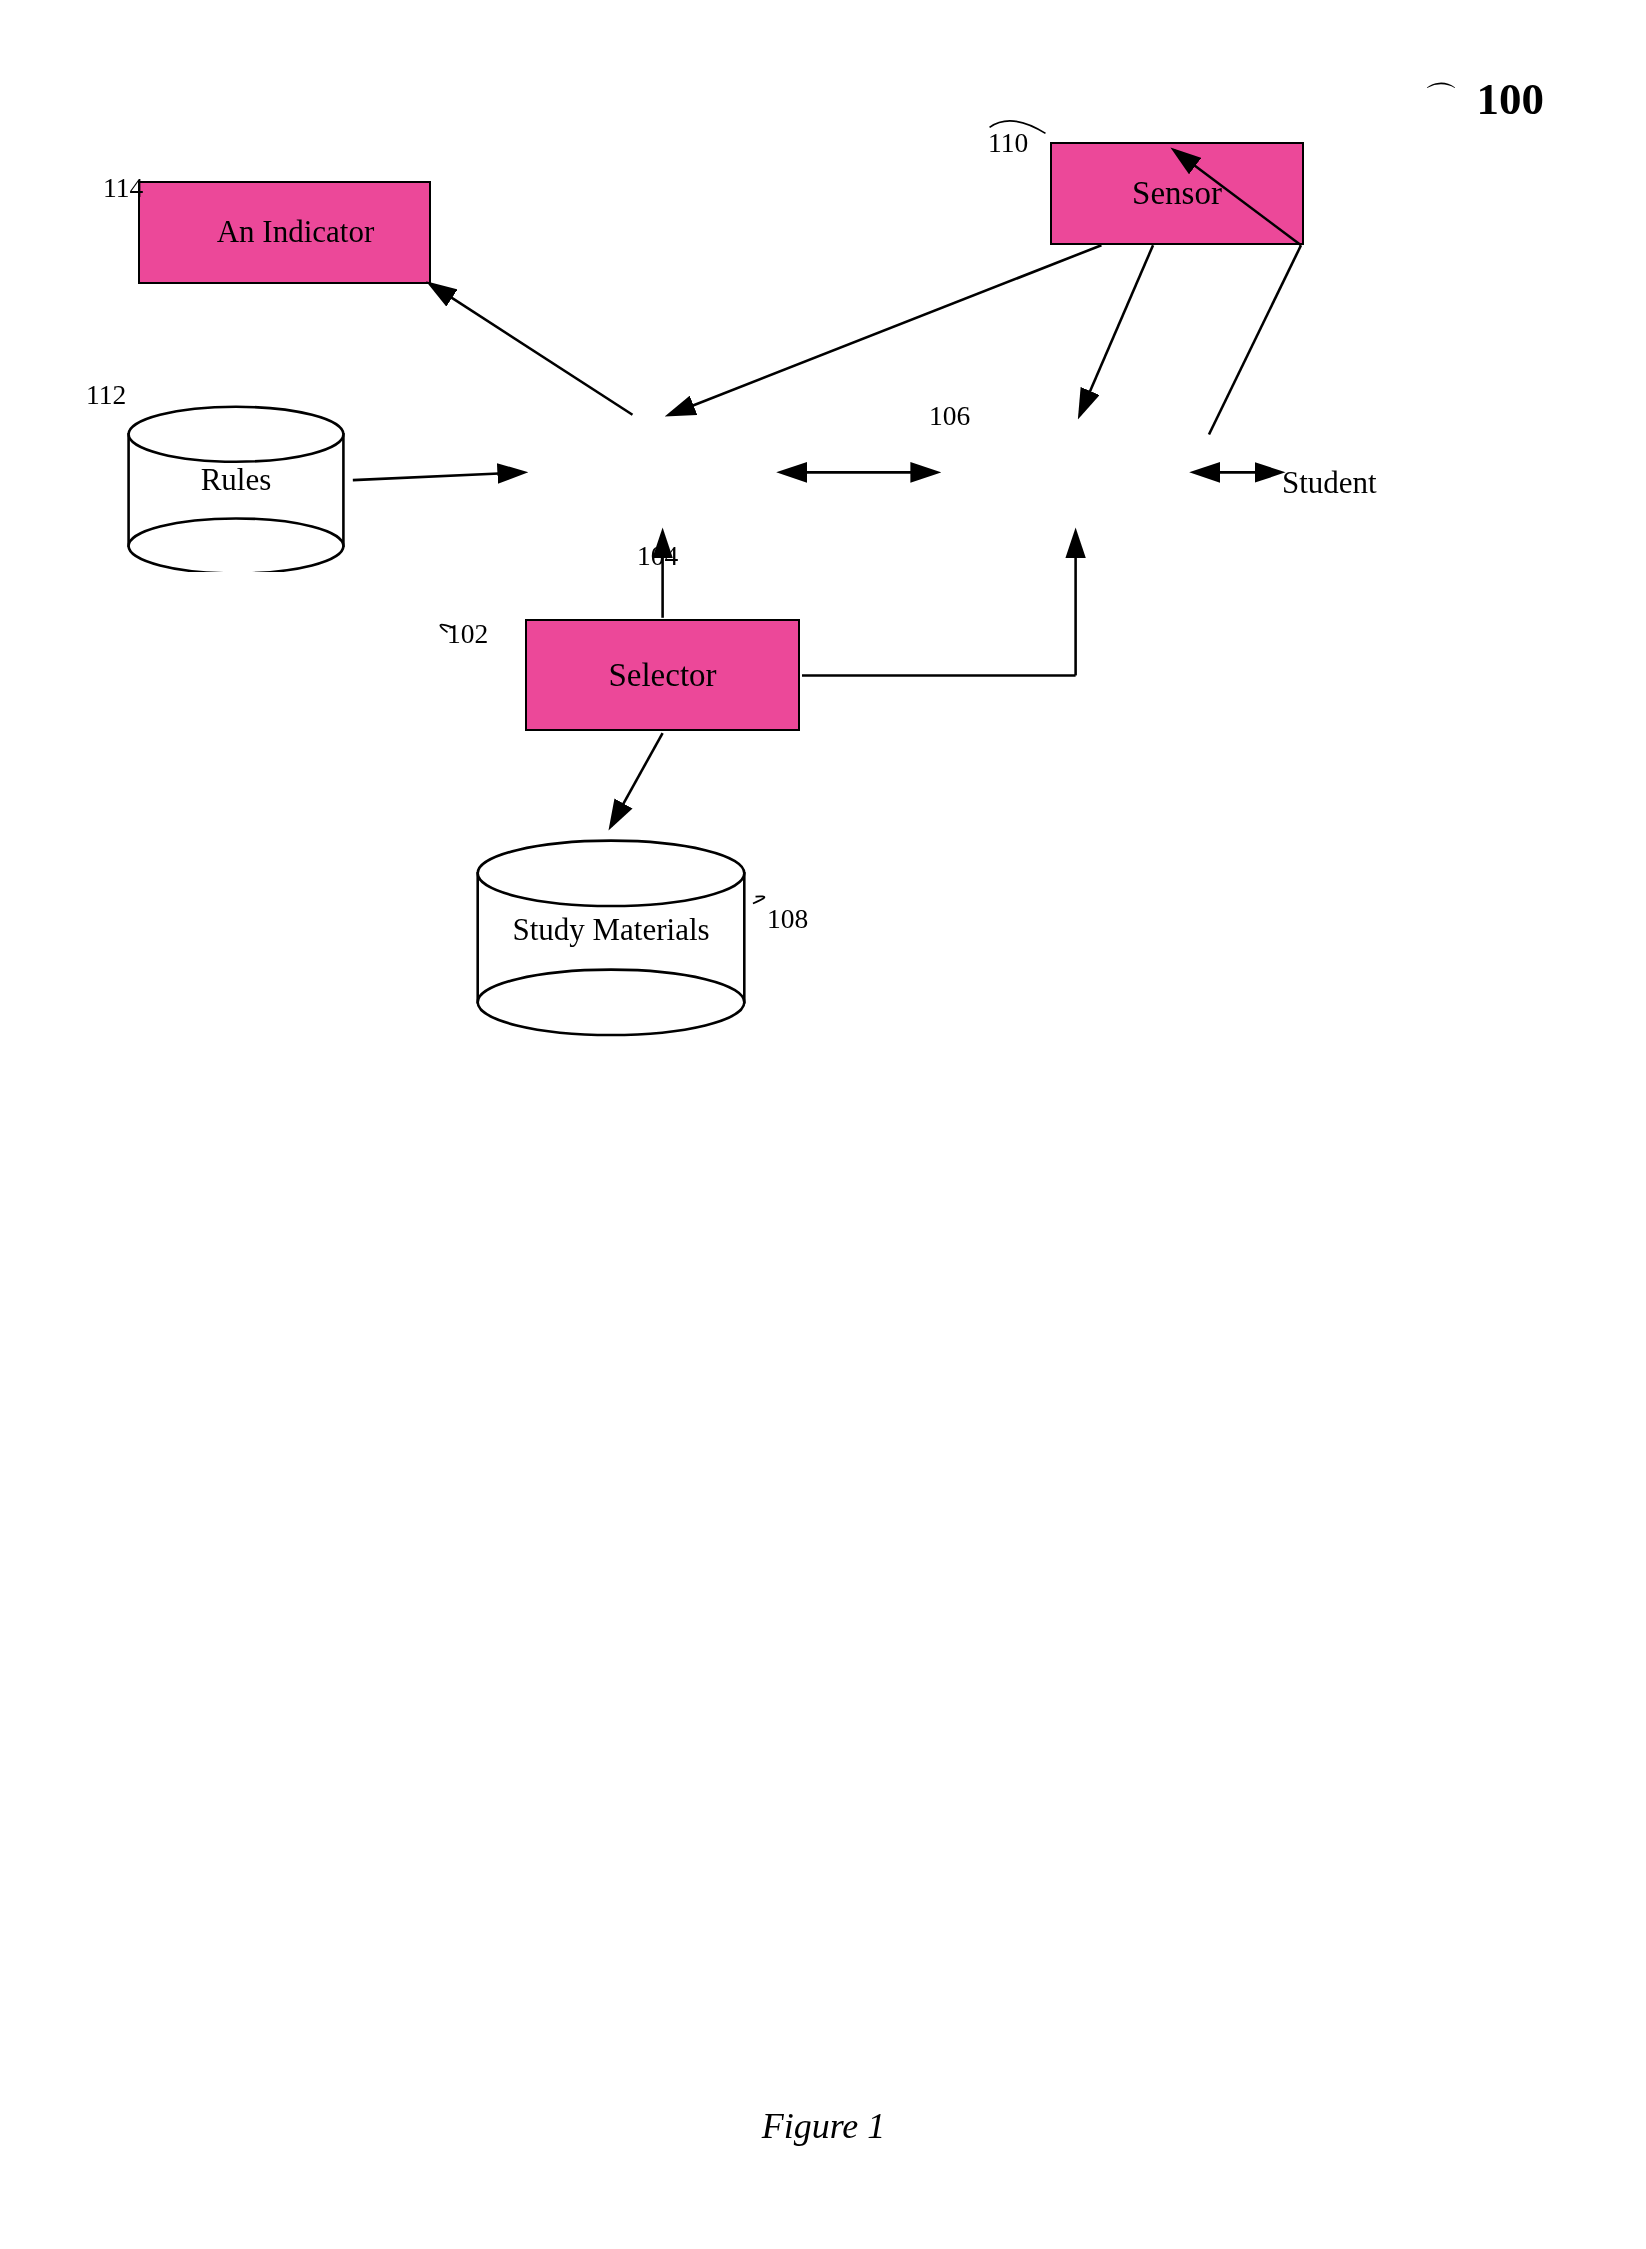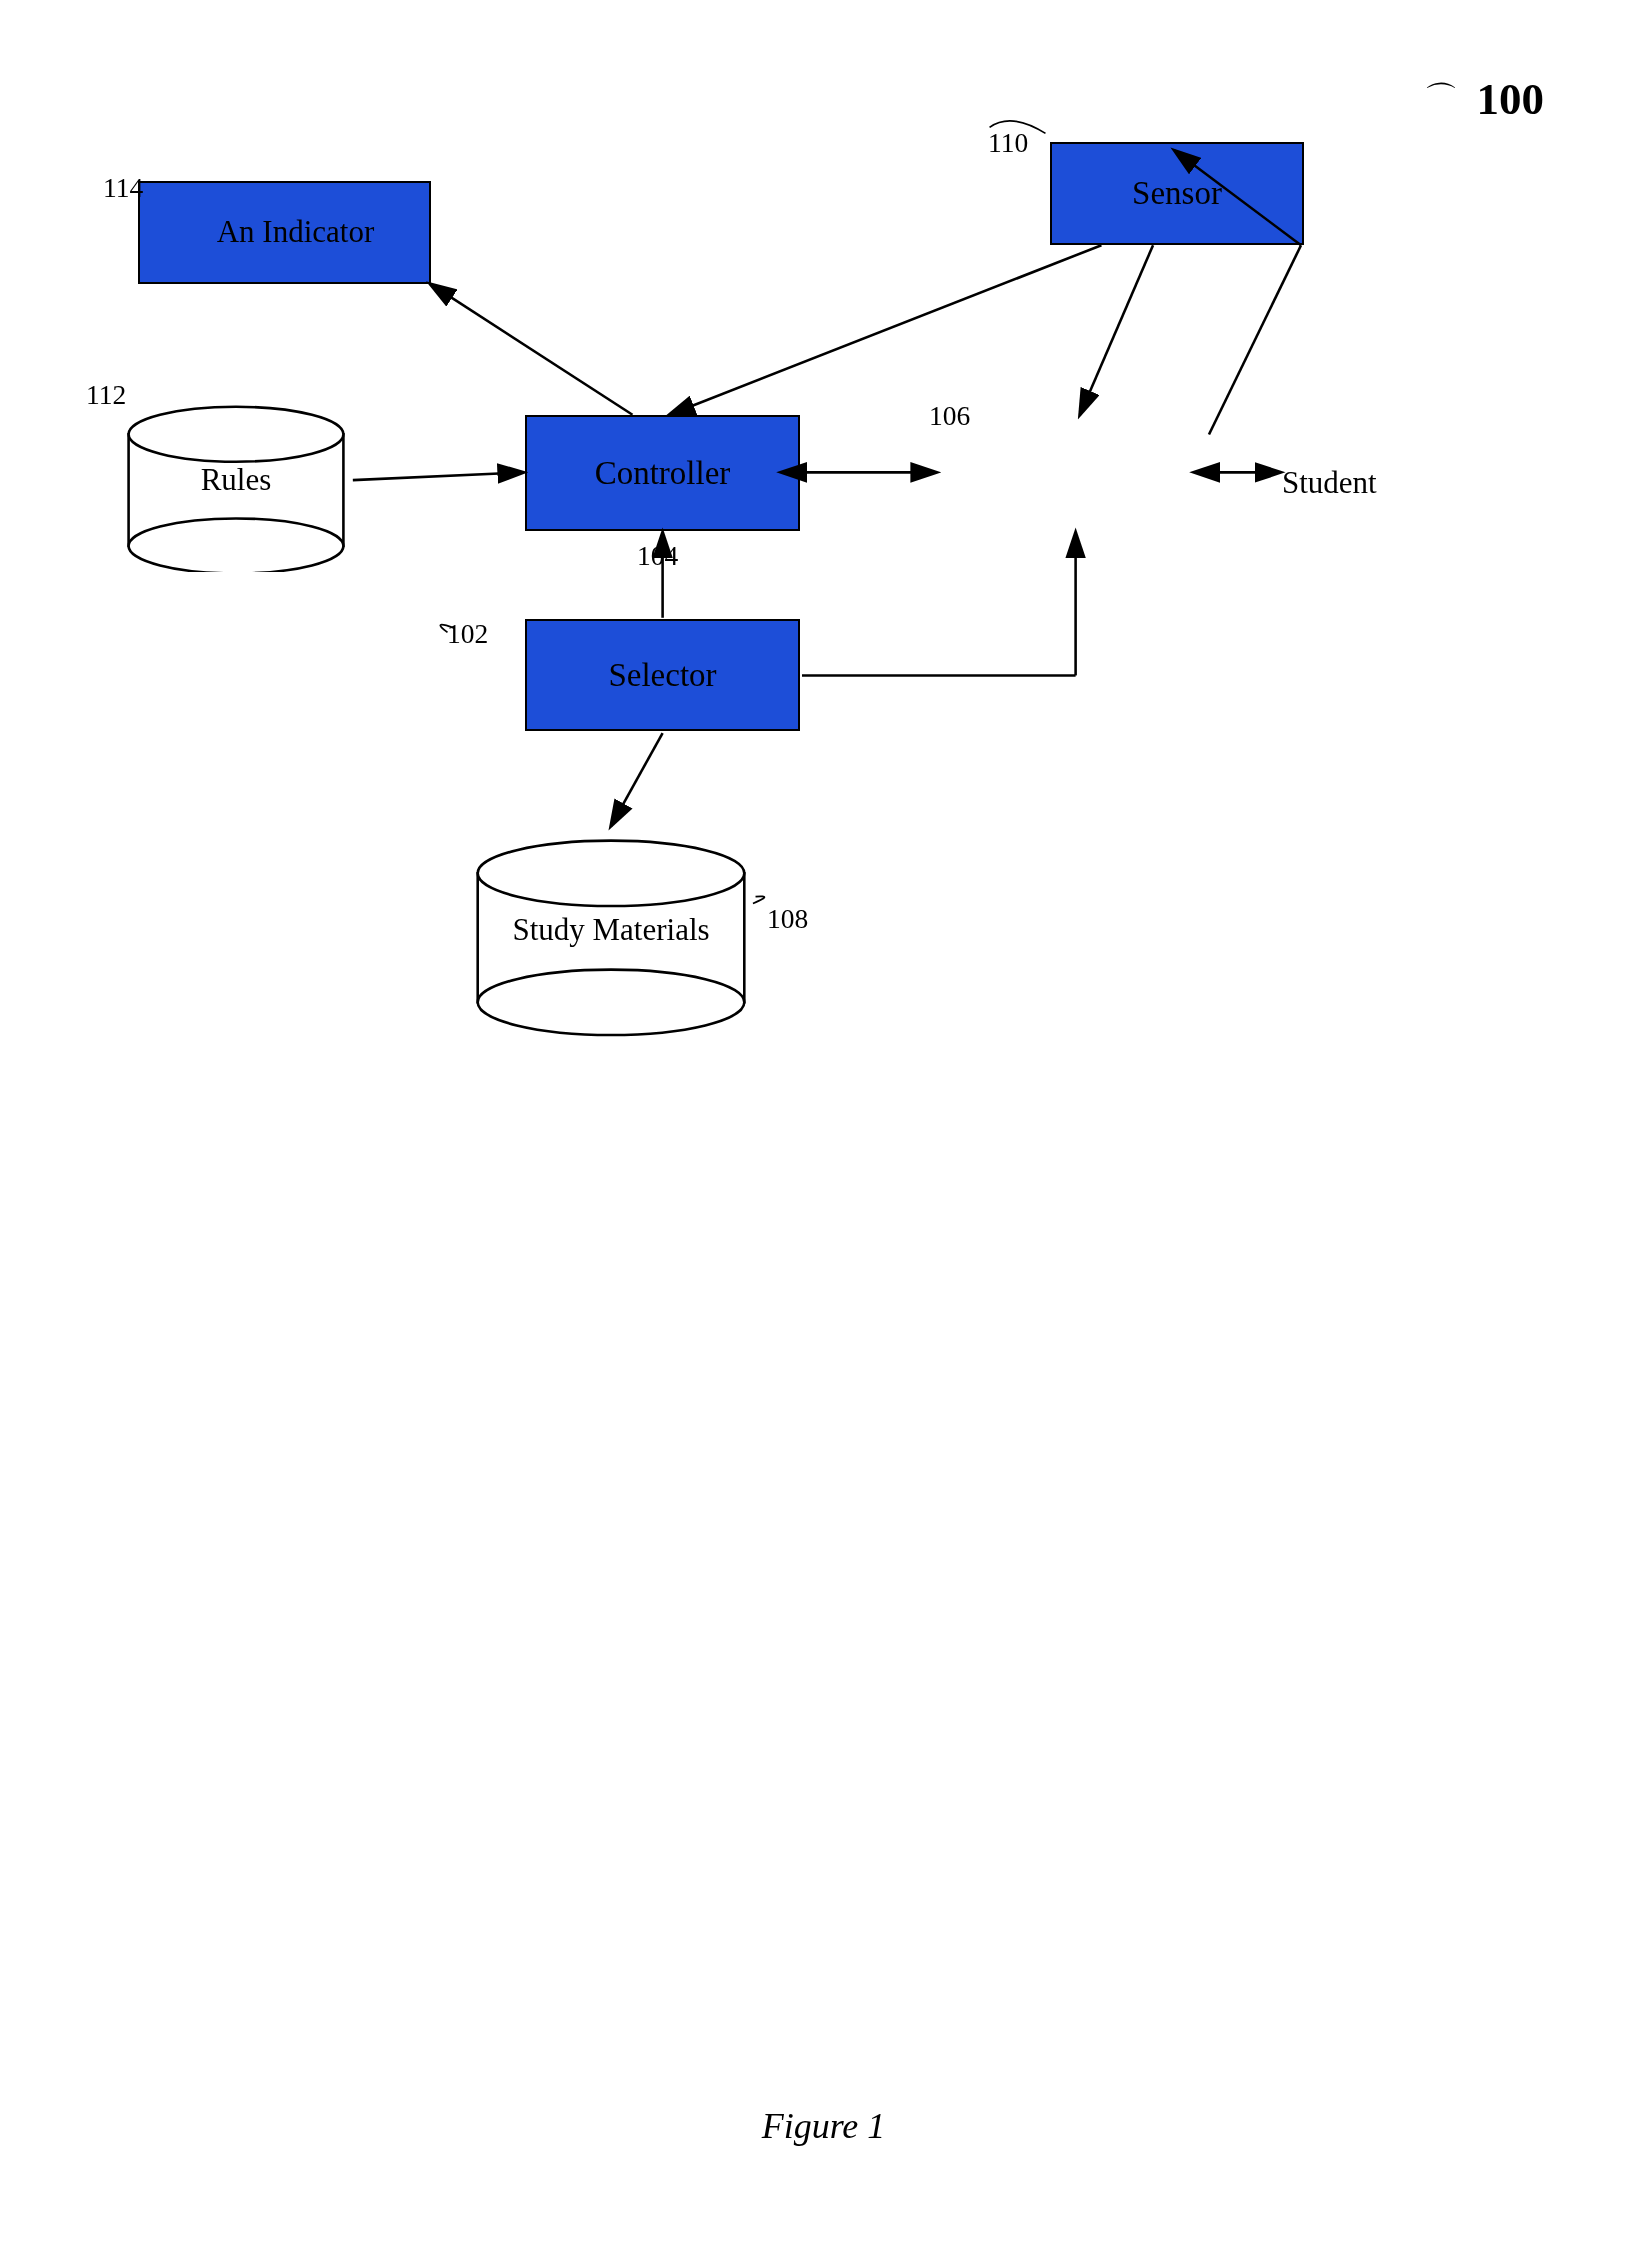--- a/index.html
+++ b/index.html
@@ -27,21 +27,21 @@
     .curly-100 {
       position: absolute;
       top: 76px; right: 189px;
       font-size: 34px;
       color: #000;
     }
     
     .box {
       position: absolute;
       border: 2.6px solid #000;
-      background: #1d4ed8;
+      background: #ec4899;
       display: flex;
       align-items: center;
       justify-content: center;
       font-size: 31px;
       font-weight: normal;
       text-align: center;
       line-height: 1.3;
     }
     
     .cylinder {
@@ -128,23 +128,20 @@
 
       <ellipse cx="135" cy="50" rx="125" ry="32" fill="white" stroke="black" stroke-width="3"></ellipse>
     </svg>
     <span class="cyl-label" style="position:absolute; top:69px; left:0; width:100%; text-align:center; font-size:31px;">Rules</span>
   </div>
 
   <div class="ref-label" style="left:86px; top:379px;">
     <span>112</span>
   </div>
 
-  <div class="box" style="left:525px; top:415px; width:275px; height:116px; font-size:33px;">
-    <span>Controller</span>
-  </div>
 
   <div class="ref-label" style="left:601px; top:540px;margin-left:36px;">
     <span>104</span>
   </div>
 
 
   <div class="ref-label" style="left:929px; top:400px;">
     <span>106</span>
   </div>
 

